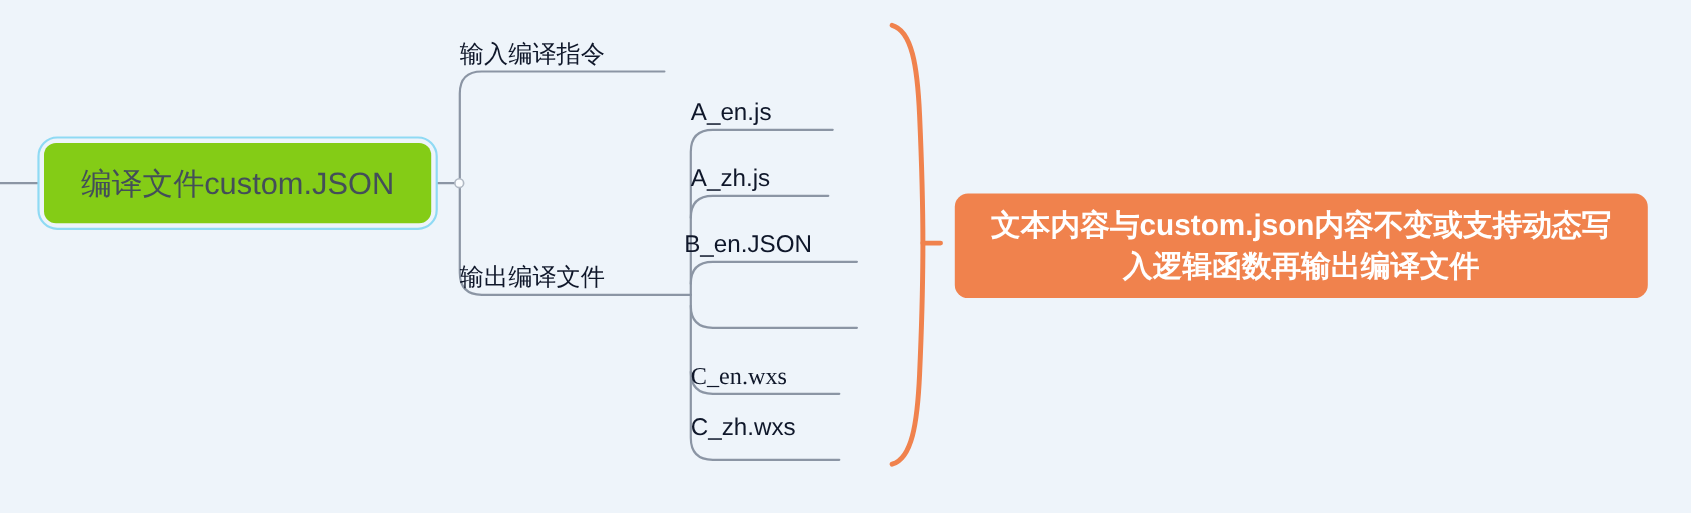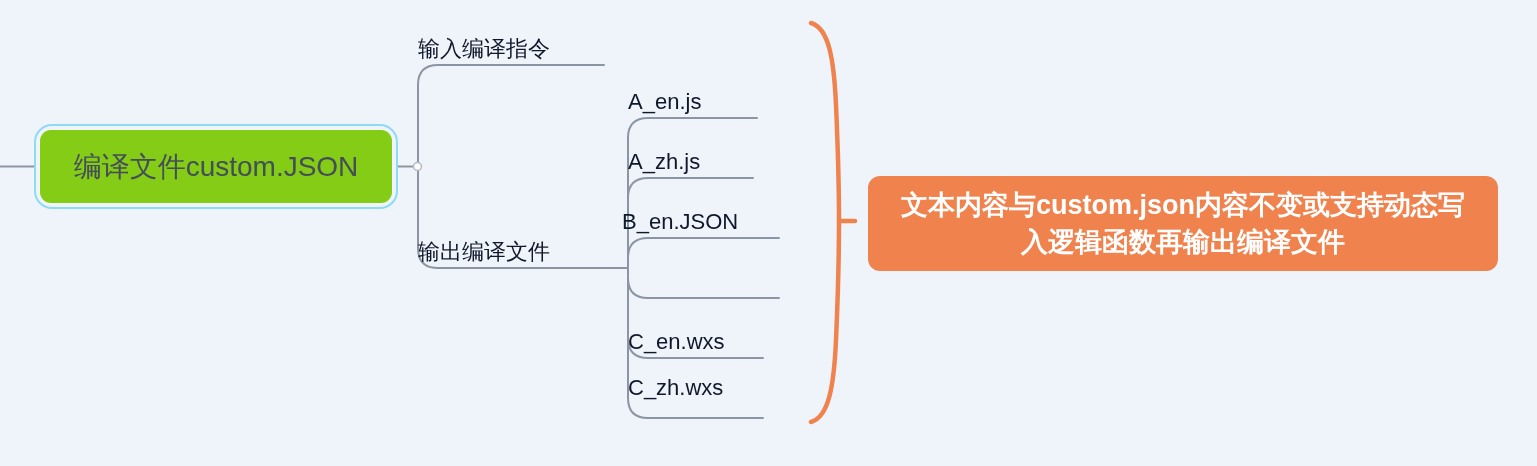--- a/index.html
+++ b/index.html
@@ -38,21 +38,21 @@
     font-size:22px;color:#0f172a;
     white-space:nowrap;
     cursor:default;
   }
   .branch-input  {left:418px;top:36px; width:188px;}
   .branch-output {left:418px;top:239px;width:212px;}
   .leaf-a-en {left:628px;top:89px; width:132px;}
   .leaf-a-zh {left:628px;top:149px;width:128px;}
   .leaf-b-en {left:622px;top:209px;width:154px;}
   .leaf-b-zh {left:628px;top:269px;width:154px;}
-  .leaf-c-en {left:628px;top:329px;width:138px;}
+  .leaf-c-en {left:628px;top:329px;width:138px;font-family:Liberation Serif, serif;}
   .leaf-c-zh {left:628px;top:375px;width:138px;}
   .summary-topic{
     position:absolute;left:868px;top:176px;width:630px;height:95px;
     box-sizing:border-box;
     background:#f0824d;
     border-radius:12px;
     display:flex;align-items:center;justify-content:center;
     text-align:center;
     padding:8px 20px;
     font-size:27px;line-height:37px;font-weight:bold;color:#ffffff;

